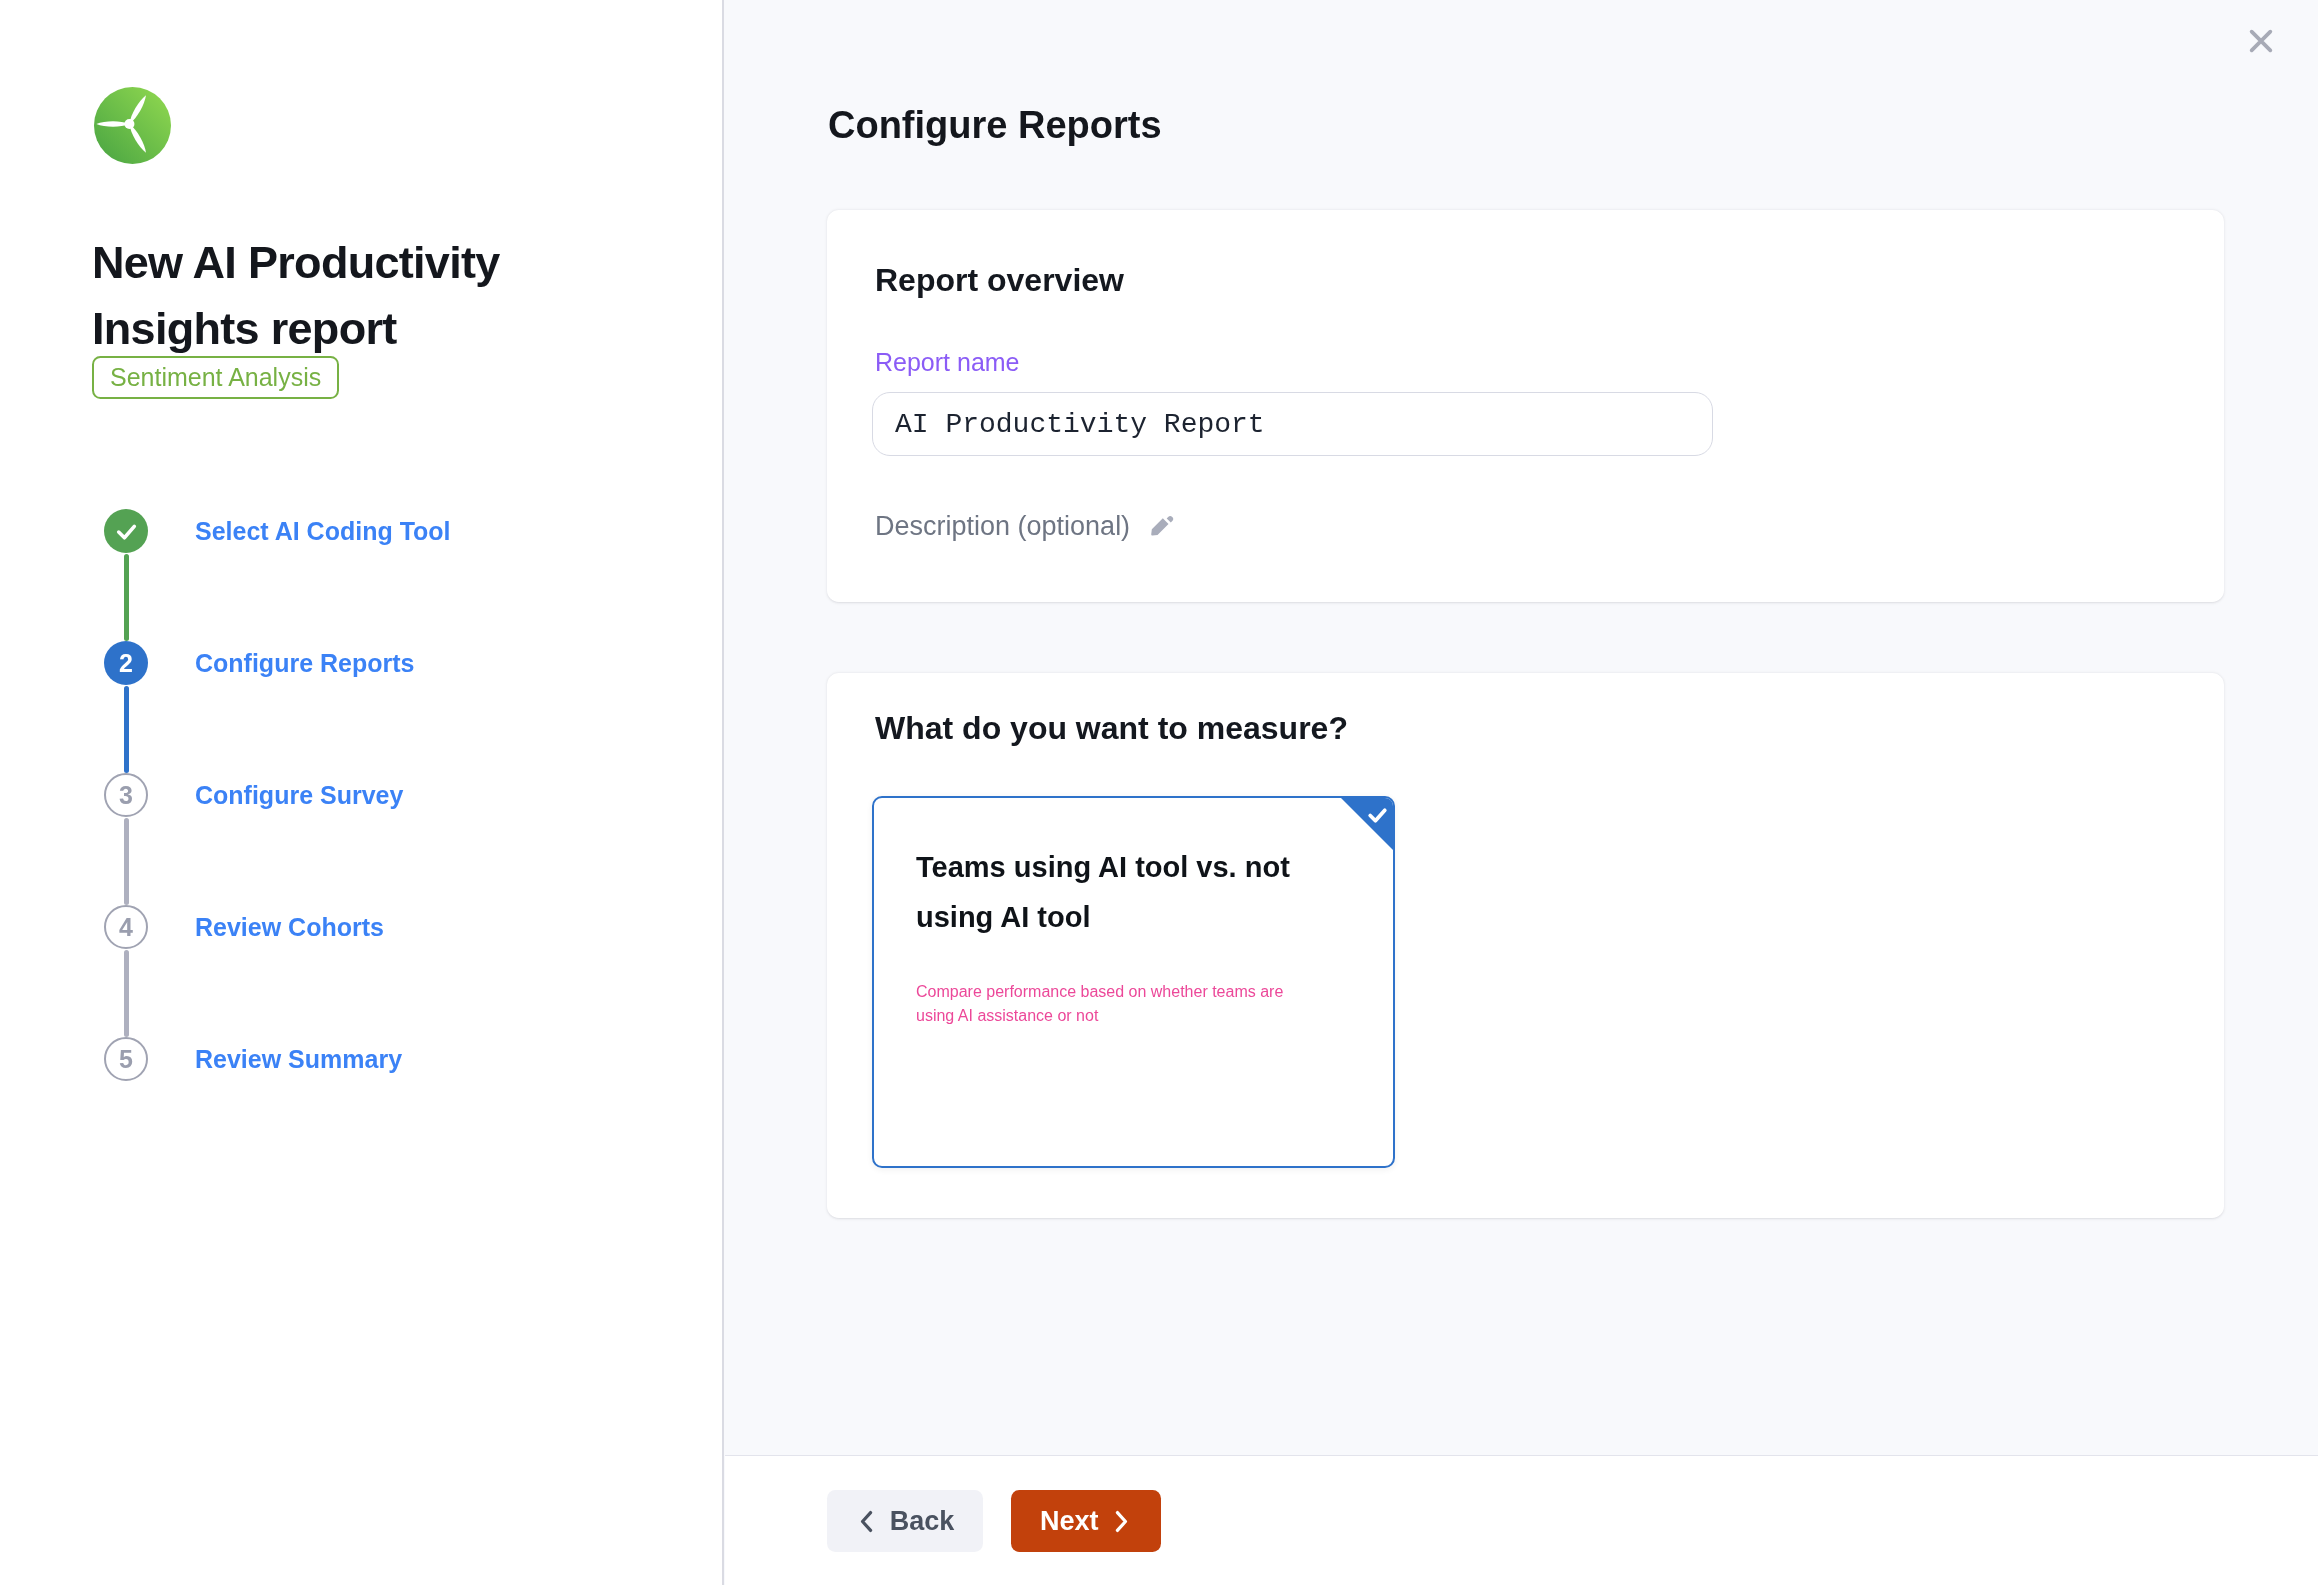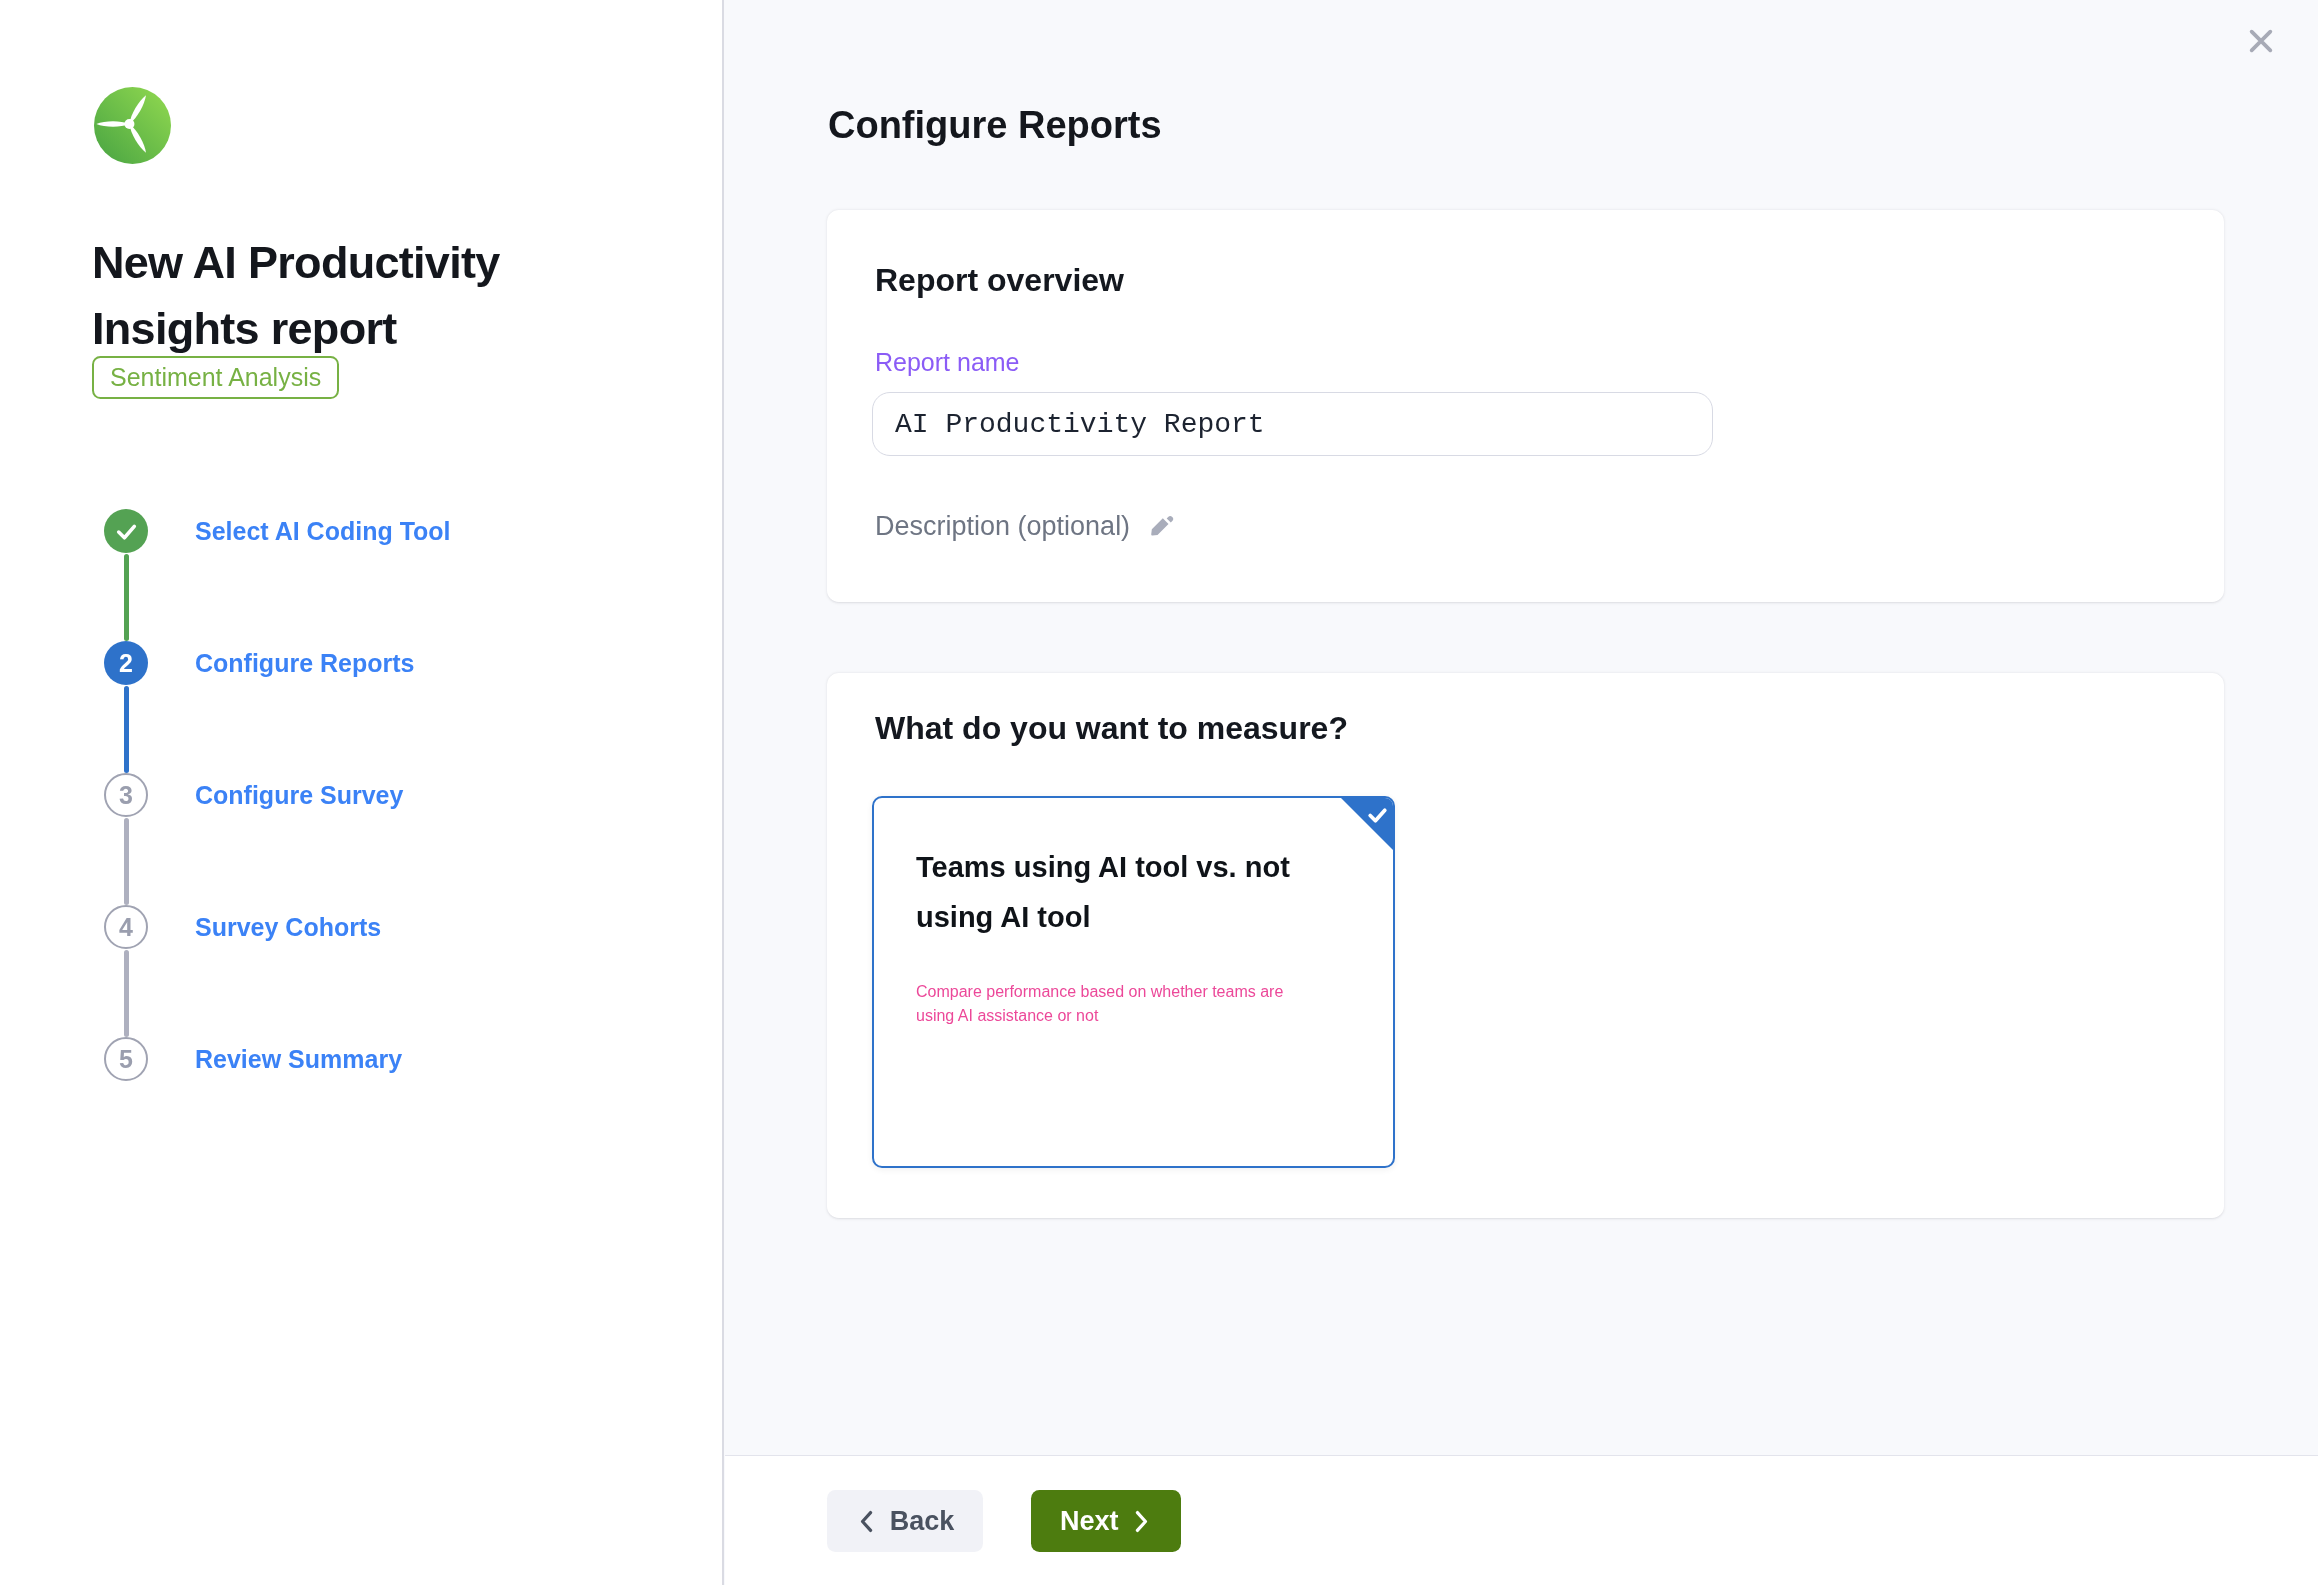--- a/index.html
+++ b/index.html
@@ -74,21 +74,21 @@
     font-size:26px;color:#8b8f99;line-height:1.55;}
   .opt2-badge{position:absolute;left:47px;top:277px;background:#cde8ca;color:#99c296;
     font-size:23px;font-weight:700;letter-spacing:0.8px;border-radius:8.4px;padding:9.2px 21px;}
 
   
   .footer{position:absolute;left:0;right:0;bottom:0;height:130px;background:#fff;border-top:1.7px solid #e3e4ec;}
   .btn{position:absolute;top:34px;height:62px;border:none;border-radius:8.4px;
     display:flex;align-items:center;gap:11.8px;padding:0 29px;cursor:pointer;
     font-family:"Liberation Sans", sans-serif;font-size:27px;font-weight:700;}
   .btn-back{left:102px;background:#f1f2f7;color:#4a5260;}
-  .btn-next{left:306px;background:#4d7c0f;color:#ffffff;}
+  .btn-next{left:286px;background:#c2410c;color:#ffffff;}
 </style>
 </head>
 <body>
 
 <div class="app">
 
   <aside class="sidebar">
     <span class="logo">
       <svg viewBox="0 0 100 100" width="77" height="77">
         <defs>
@@ -128,21 +128,21 @@
     </span>
     <span class="step-label l1">Select AI Coding Tool</span>
 
     <span class="step-circle active s2">2</span>
     <span class="step-label l2">Configure Reports</span>
 
     <span class="step-circle upcoming s3">3</span>
     <span class="step-label l3">Configure Survey</span>
 
     <span class="step-circle upcoming s4">4</span>
-    <span class="step-label l4">Survey Cohorts</span>
+    <span class="step-label l4">Review Cohorts</span>
 
     <span class="step-circle upcoming s5">5</span>
     <span class="step-label l5">Review Summary</span>
   </aside>
 
   <section class="main">
 
     <button class="close-btn">
       <svg width="32" height="32" viewBox="0 0 24 24">
         <path d="M5 5 L19 19 M19 5 L5 19" stroke="#a7aab6" stroke-width="2.8" stroke-linecap="round" fill="none"></path>

